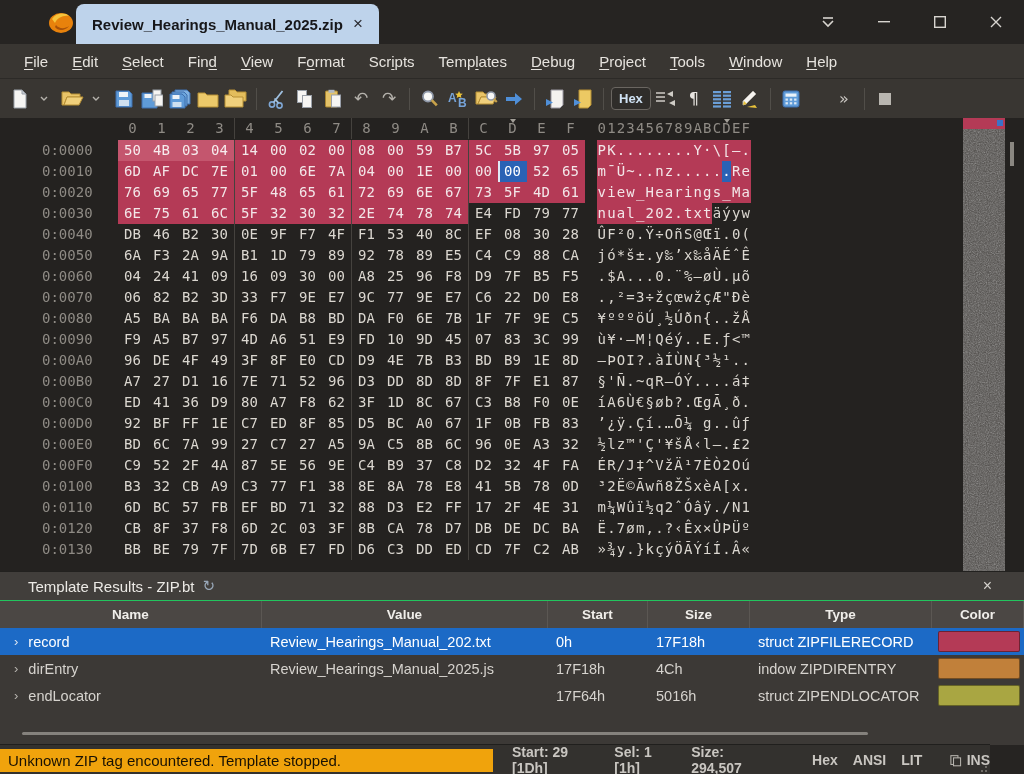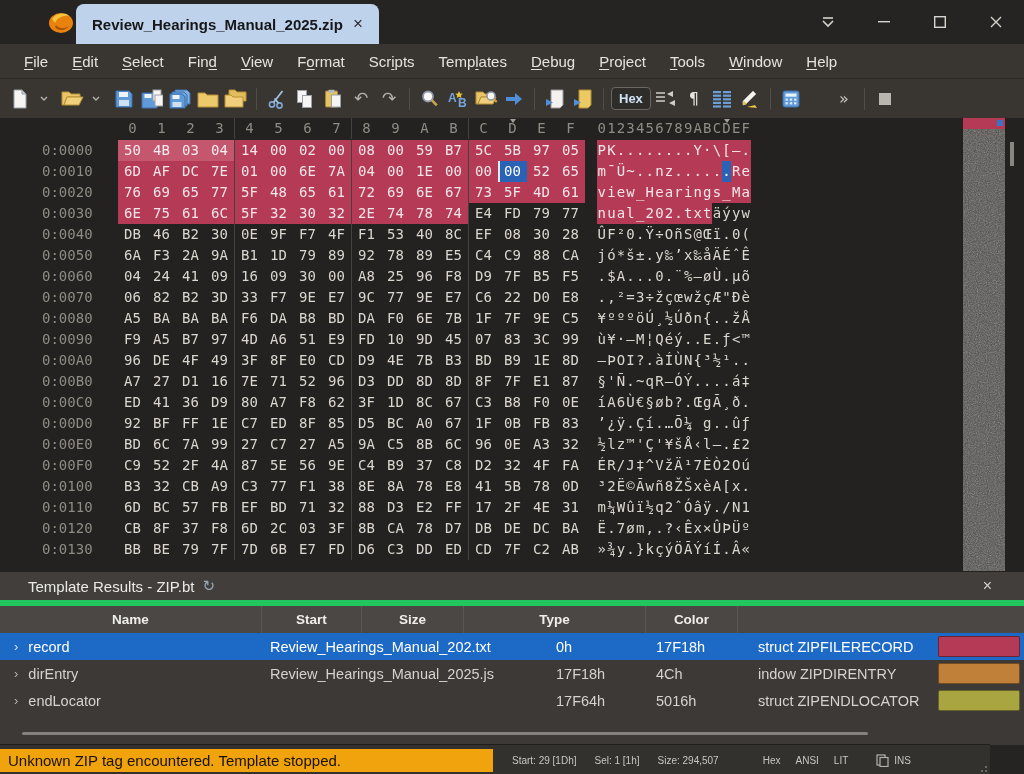--- a/index.html
+++ b/index.html
@@ -51,36 +51,36 @@
   .mm-noise{position:absolute;left:0;top:0;}
   .mm-band{position:absolute;left:0;top:0;width:42px;height:11px;}
   .mm-dot{position:absolute;right:2px;top:2px;width:6px;height:6px;background:#3a72c8;}
   .vscroll{position:absolute;left:1006px;top:0;width:18px;height:453px;background:#242220;}
   .vthumb{position:absolute;left:4px;top:24px;width:4px;height:24px;background:#8a8781;}
   
   .panel{position:absolute;left:0;top:571px;width:1024px;height:173px;background:#3c3936;border-top:1px solid #22211f;}
   .ptitle{height:28px;display:flex;align-items:center;padding:0 28px;background:#413e3b;font-size:15px;color:#eceae6;}
   .refresh{margin-left:8px;color:#98a7b8;font-size:15px;font-family:"DejaVu Sans",sans-serif;}
   .pclose{margin-left:auto;color:#d5d2cd;font-size:16px;padding:0 4px;}
-  .thead{height:27px;display:flex;background:#4b4744;border-top:6px solid #22c55e;}
+  .thead{height:27px;display:flex;background:#4b4744;border-top:1px solid #22c55e;}
   .th{display:flex;align-items:center;justify-content:center;font-size:13.5px;font-weight:700;color:#f0eeea;
       border-right:1px solid #5b5753;box-sizing:border-box;}
   .tr{height:27px;display:flex;align-items:center;font-size:14.5px;color:#d6d3ce;}
   .tr.sel{background:#1c6ac6;color:#fff;}
   .td{box-sizing:border-box;padding-left:8px;overflow:hidden;white-space:nowrap;}
   .td.name{display:flex;align-items:center;}
   .tchev{color:#b8b5b0;margin:0 10px 0 14px;font-size:13px;}
   .tr.sel .tchev{color:#dce6f2;}
   .swatch{width:80px;height:19px;border-radius:2px;border:1px solid rgba(0,0,0,.4);margin-left:6px;}
   .hscroll{position:absolute;left:22px;top:160px;width:846px;height:3px;background:#85827d;border-radius:2px;}
   
   .statusbar{position:absolute;left:0;top:744px;width:980px;height:30px;background:#33312e;border-top:1px solid #201f1d;padding-left:10px;}
   .warn{position:absolute;left:0;top:4px;width:493px;height:23px;background:#f0a30c;color:#181104;
         font-size:15px;line-height:23px;padding-left:8px;box-sizing:border-box;white-space:nowrap;overflow:hidden;}
-  .stats{position:absolute;left:512px;top:0;height:30px;display:flex;align-items:center;font-size:10px;color:#c9c6c1;}
+  .stats{position:absolute;left:512px;top:0;height:30px;display:flex;align-items:center;font-size:14px;color:#c9c6c1;font-weight:bold;}
   .stats .sp{margin-right:18px;}
   .stats .mode{margin-right:15px;}
   .grip{position:absolute;right:2px;bottom:2px;}
 </style>
 </head>
 <body>
 
 <div class="app">
 
   <div class="titlebar">
@@ -366,20 +366,21 @@
   </div>
 
   <div class="panel">
     <div class="ptitle">
       <span>Template Results - ZIP.bt</span>
       <span class="refresh">↻</span>
       <span class="pclose">×</span>
     </div>
     <div class="thead" id="thead">
         <div class="th" style="width: 262px;">Name</div>
+        <div class="th" style="width: 286px;">Value</div>
         <div class="th" style="width: 100px;">Start</div>
         <div class="th" style="width: 102px;">Size</div>
         <div class="th" style="width: 182px;">Type</div>
         <div class="th" style="width: 92px;">Color</div>
       </div>
     <div id="tbody">
         <div class="tr sel">
           <div class="td name" style="width: 262px; padding-left: 0px;">
             <span class="tchev">›</span>
             <span>record</span>

